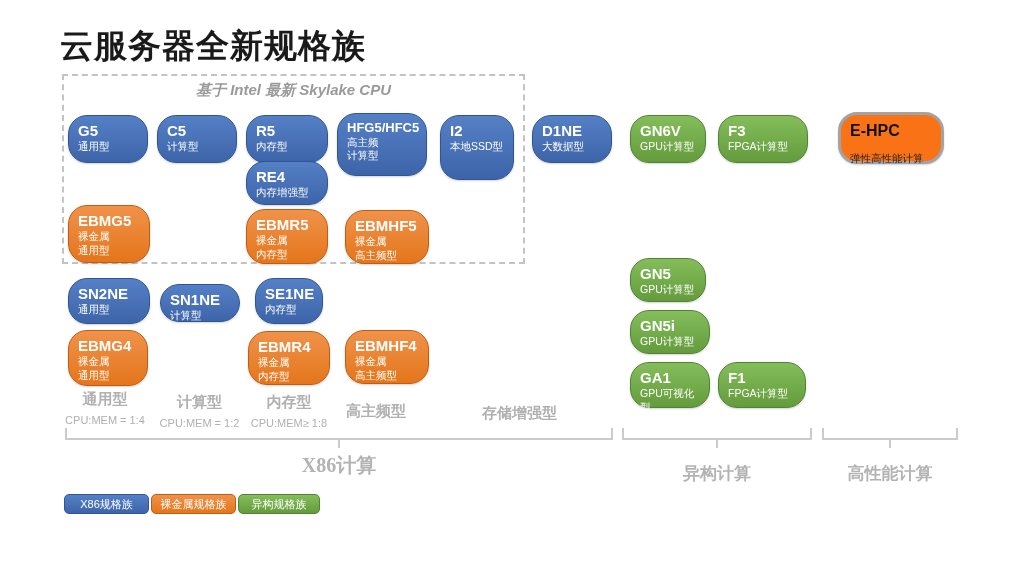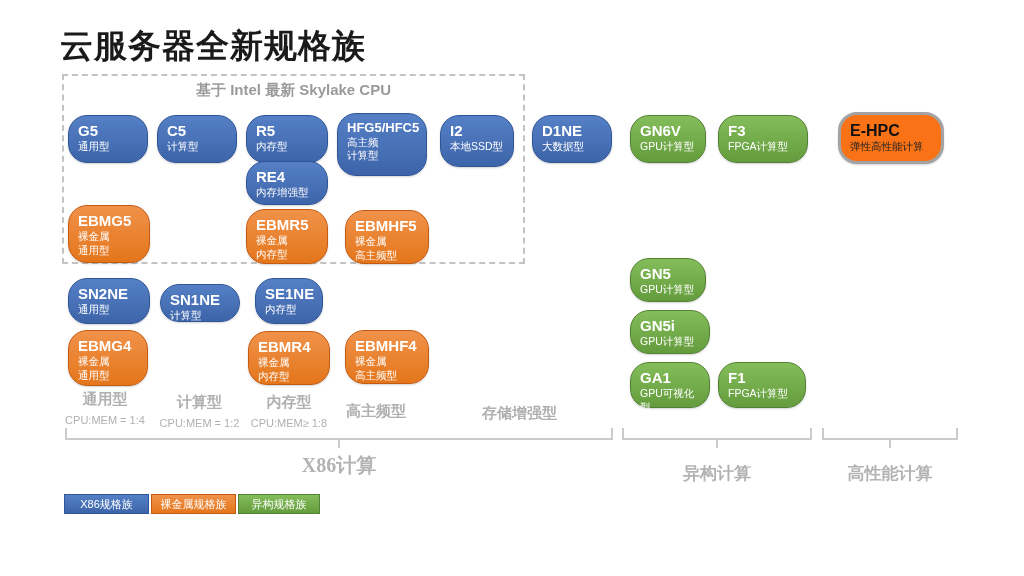--- a/index.html
+++ b/index.html
@@ -5,46 +5,46 @@
   html,body{margin:0;padding:0;background:#ffffff;}
   body{width:1024px;height:576px;position:relative;overflow:hidden;
        font-family:"Liberation Sans","DejaVu Sans",sans-serif;}
   .stage{position:absolute;inset:0;background:#ffffff;}
 
   .page-title{position:absolute;left:60px;top:24px;font-size:33px;font-weight:700;color:#1a1a1a;letter-spacing:1px;}
 
   .skylake-box{position:absolute;left:62px;top:74px;width:463px;height:190px;
                border:2px dashed #c3c3c3;box-sizing:border-box;}
   .skylake-label{position:absolute;left:62px;top:81px;width:463px;text-align:center;
-                 font-size:15px;font-weight:700;color:#9a9a9a;}
+                 font-size:15px;font-weight:700;color:#9a9a9a;font-style:italic;}
 
   .card{position:absolute;border-radius:19px;color:#ffffff;padding:6px 9px;box-sizing:border-box;
         box-shadow:0 1px 2px rgba(0,0,0,0.18);}
   .card .t{display:block;font-size:15px;font-weight:700;line-height:1.2;}
   .card .t.sm{font-size:13px;}
   .card .s{display:block;font-size:10.5px;line-height:1.3;}
   .blue{background:linear-gradient(180deg,#5580c6,#3d64a9);border:1px solid #2f5597;}
   .orange{background:linear-gradient(180deg,#f0924a,#e4761b);border:1px solid #c55a11;}
   .green{background:linear-gradient(180deg,#84bd5a,#649c3d);border:1px solid #538135;}
   .white{background:#f97316;border:3px solid #a3a3a3;color:#111111;}
   .white .t{font-size:16px;color:#111111;}
-  .white .s{color:#222222;font-size:10.5px;}
+  .white .s{color:#222222;font-size:10.5px;margin-top:12px;}
 
   .cat{position:absolute;text-align:center;color:#b0b0b0;}
   .cat .cl{display:block;font-size:15px;font-weight:700;}
   .cat .cr{display:block;font-size:11px;margin-top:5px;}
 
   .bracket{position:absolute;height:12px;box-sizing:border-box;
            border-left:2px solid #cbcbcb;border-right:2px solid #cbcbcb;border-bottom:2px solid #cbcbcb;}
   .bracket::after{content:"";position:absolute;left:50%;bottom:-10px;width:2px;height:10px;
                   background:#cbcbcb;transform:translateX(-50%);}
 
   .section-label{position:absolute;text-align:center;color:#b3b3b3;font-weight:700;font-family:Liberation Serif, serif;}
 
-  .legend-chip{position:absolute;height:20px;border-radius:0;color:#ffffff;
+  .legend-chip{position:absolute;height:20px;border-radius:5px;color:#ffffff;
                font-size:11px;line-height:19px;text-align:center;box-sizing:border-box;}
 </style>
 </head>
 <body>
 
 <div class="stage">
 
   <div class="page-title">云服务器全新规格族</div>
 
   <div class="skylake-box"></div>
@@ -60,21 +60,21 @@
   </div>
   <div class="card blue" style="left:246px;top:115px;width:82px;height:48px">
     <span class="t">R5</span>
     <span class="s">内存型</span>
   </div>
   <div class="card blue" style="left:337px;top:113px;width:90px;height:63px">
     <span class="t sm">HFG5/HFC5</span>
     <span class="s">高主频</span>
     <span class="s">计算型</span>
   </div>
-  <div class="card blue" style="left:440px;top:115px;width:74px;height:52px">
+  <div class="card blue" style="left:440px;top:115px;width:74px;height:65px">
     <span class="t">I2</span>
     <span class="s">本地SSD型</span>
   </div>
   <div class="card blue" style="left:532px;top:115px;width:80px;height:48px">
     <span class="t">D1NE</span>
     <span class="s">大数据型</span>
   </div>
   <div class="card green" style="left:630px;top:115px;width:76px;height:48px">
     <span class="t">GN6V</span>
     <span class="s">GPU计算型</span>

